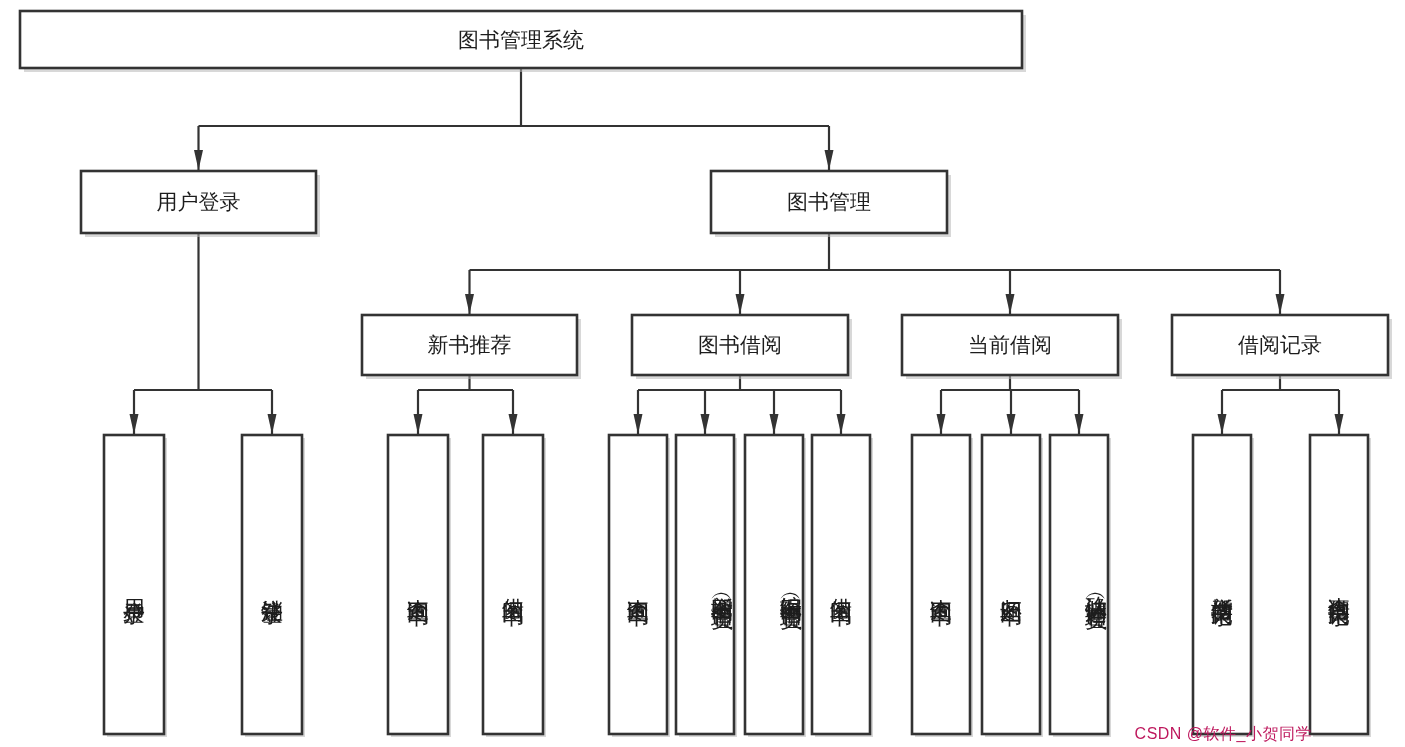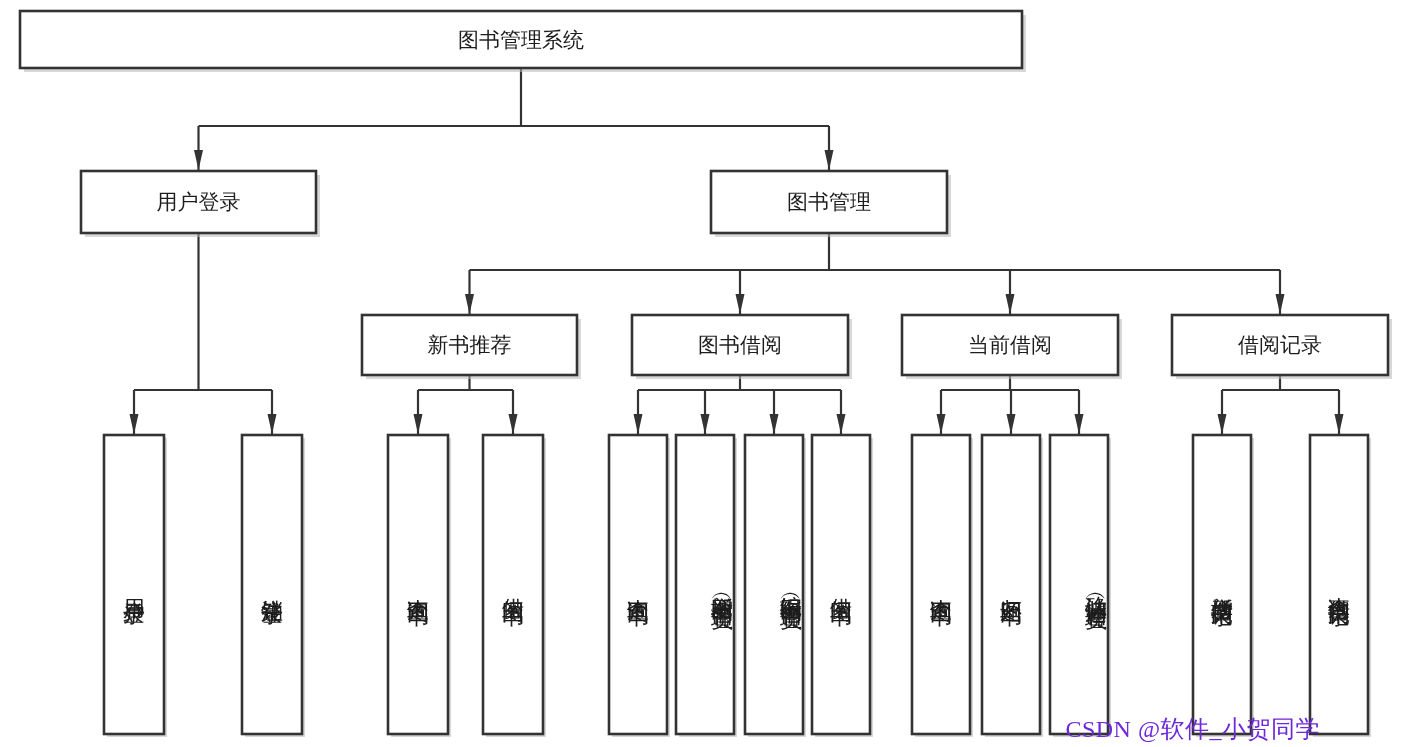--- a/index.html
+++ b/index.html
@@ -3,21 +3,21 @@
 <meta charset="utf-8">
 <style>
   html,body{margin:0;padding:0;}
   body{
     width:1405px;height:747px;
     background:#ffffff;
     font-family:"DejaVu Sans","Liberation Sans",sans-serif;
     overflow:hidden;
     position:relative;
   }
-  #stage{position:relative;width:1320px;height:747px;padding-left:8px;}
+  #stage{position:relative;width:1320px;height:747px;}
   svg.diagram{position:absolute;left:0;top:0;width:1405px;height:747px;}
 
   .node-box{
     fill:#ffffff;
     stroke:#333333;
     stroke-width:2.6;
   }
   .node-shadow{
     fill:#b8b8b8;
     opacity:.55;
@@ -50,24 +50,24 @@
     justify-content:center;
     white-space:normal;
     font-family:"DejaVu Sans","Liberation Sans",sans-serif;
     pointer-events:none;
   }
   .leaf-label.centered{align-items:center;}
   .watermark{
     position:absolute;
     right:8px;
     bottom:2px;
-    font-size:24px;
-    color:#6d28d9;
+    font-size:16px;
+    color:#be185d;
     letter-spacing:.5px;
-    font-family:Liberation Serif, serif;
+    font-family:Liberation Sans, sans-serif;
     white-space:nowrap;
   }
 </style>
 </head>
 <body>
 
 <div id="stage">
 
   <svg class="diagram" viewBox="0 0 1405 747">
     <g id="edges-layer">

